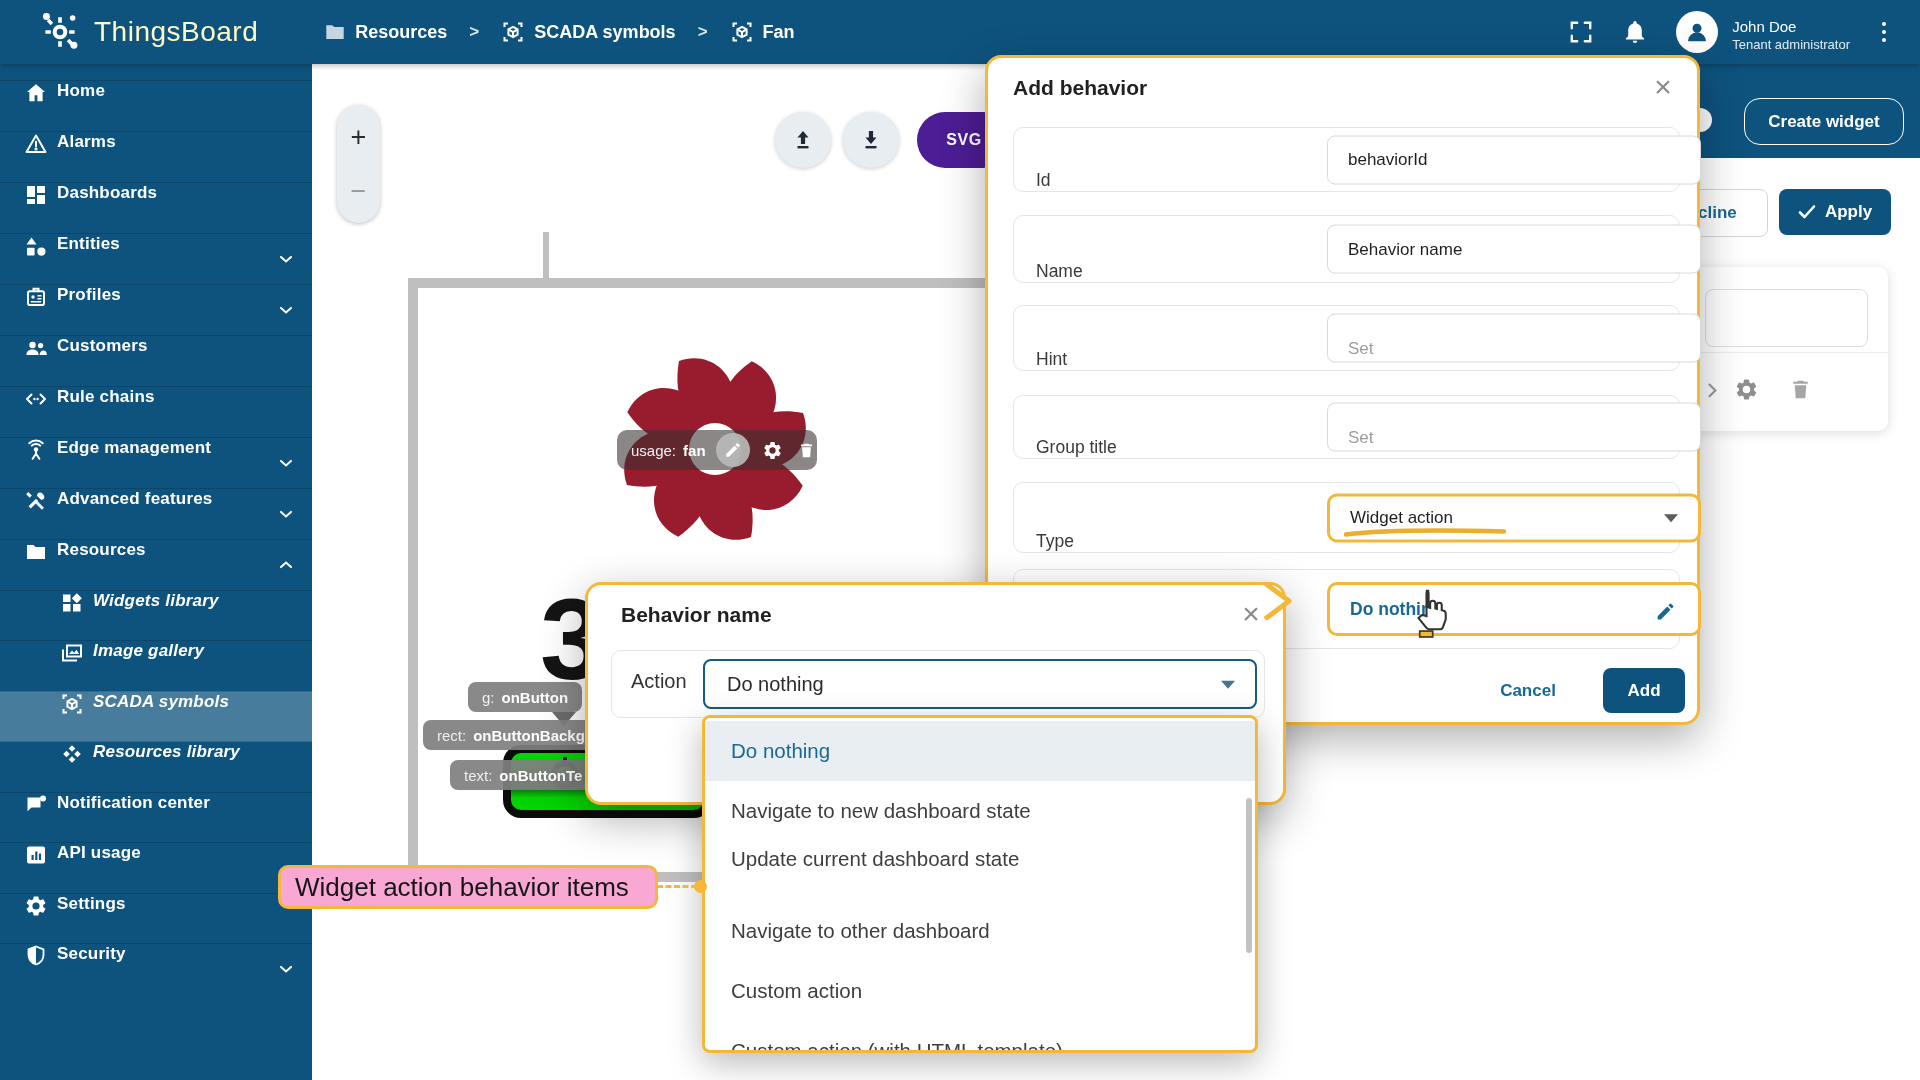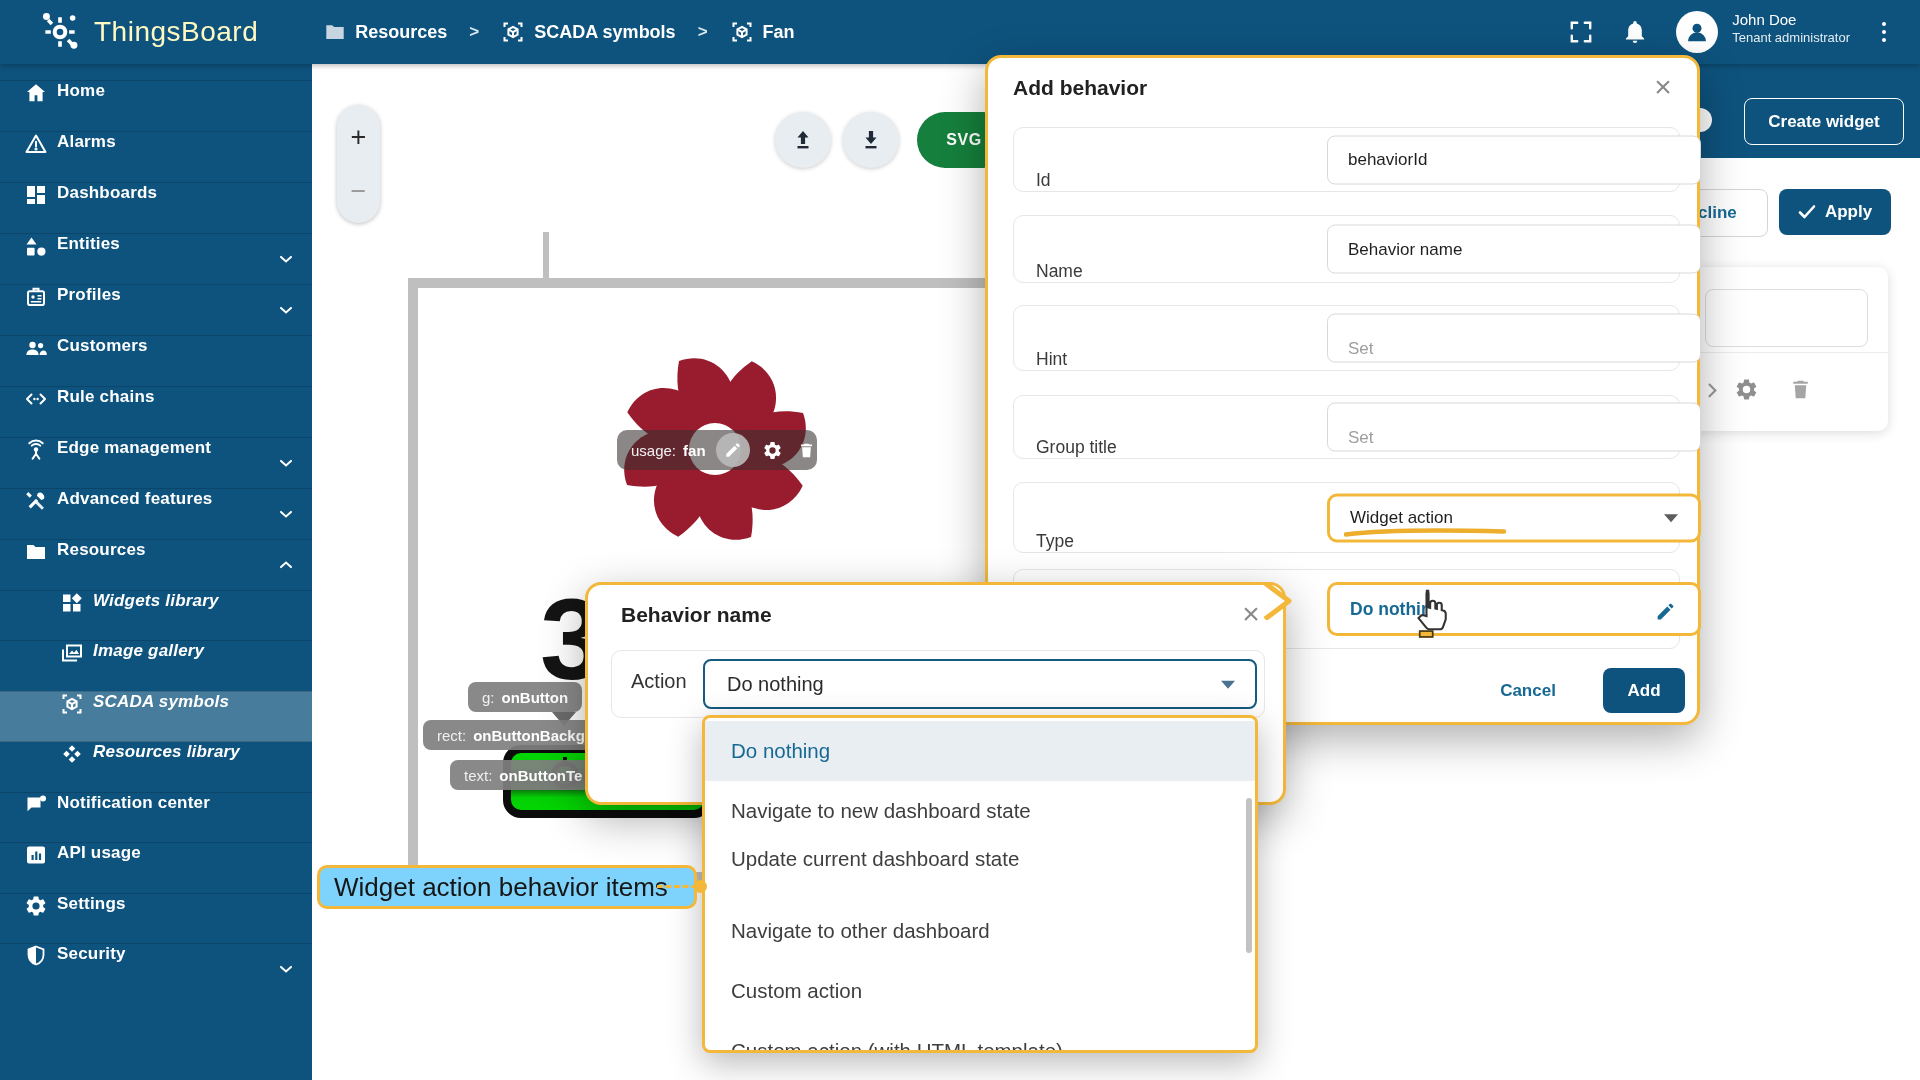--- a/index.html
+++ b/index.html
@@ -25,25 +25,25 @@
   .srow{position:absolute;left:0;width:312px;height:51px;display:flex;padding-left:24px;box-sizing:border-box;color:#fff;border-top:1px solid rgba(0,0,0,.16);cursor:pointer;}
   .srow.sub{padding-left:60px;font-style:italic;}
   .srow.sel{background:rgba(255,255,255,.24);}
   .sic{width:24px;height:24px;margin-right:9px;flex:0 0 24px;}
   .slbl{font-size:17px;font-weight:bold;letter-spacing:.2px;}
   .chev{position:absolute;right:16px;top:15px;width:20px;height:20px;}
   
   .zoom-pill{position:absolute;left:337px;top:105px;width:43px;height:118px;background:#e8edf1;border-radius:22px;z-index:4;box-shadow:0 1px 4px rgba(0,0,0,.25);}
   .zp-btn{position:absolute;left:0;width:43px;height:48px;display:flex;align-items:center;justify-content:center;font-size:27px;}
   .circle-btn{position:absolute;width:56px;height:56px;border-radius:50%;background:#e8edf1;z-index:4;display:flex;align-items:center;justify-content:center;box-shadow:0 1px 4px rgba(0,0,0,.2);}
-  .svg-pill{position:absolute;left:917px;top:112px;width:94px;height:56px;border-radius:28px;background:#15803d;z-index:4;display:flex;align-items:center;justify-content:center;color:#fff;font-weight:bold;font-size:16px;letter-spacing:.5px;}
+  .svg-pill{position:absolute;left:917px;top:112px;width:94px;height:56px;border-radius:28px;background:#4c1d95;z-index:4;display:flex;align-items:center;justify-content:center;color:#fff;font-weight:bold;font-size:16px;letter-spacing:.5px;}
   
   .band{position:absolute;left:1490px;top:64px;width:430px;height:94px;background:#0E537E;z-index:2;}
   .help-circle{position:absolute;left:1688px;top:108px;width:24px;height:24px;border-radius:50%;background:#fff;z-index:6;}
-  .create-widget{position:absolute;left:1744px;top:98px;width:158px;height:45px;border:1.5px solid #fff;border-radius:8px;z-index:6;display:flex;align-items:center;justify-content:center;color:#fff;font-size:17px;font-weight:bold;}
+  .create-widget{position:absolute;left:1744px;top:98px;width:158px;height:45px;border:1.5px solid #fff;border-radius:16px;z-index:6;display:flex;align-items:center;justify-content:center;color:#fff;font-size:17px;font-weight:bold;}
   .btn-decline{position:absolute;left:1645px;top:189px;width:121px;height:46px;background:#fff;border:1px solid #d5d5d5;border-radius:8px;z-index:5;display:flex;align-items:center;justify-content:center;color:#176994;font-size:17px;font-weight:bold;}
   .btn-apply{position:absolute;left:1779px;top:189px;width:112px;height:46px;background:#0E537E;border-radius:8px;z-index:5;display:flex;align-items:center;justify-content:center;gap:9px;color:#fff;font-size:17px;font-weight:bold;}
   .side-card{position:absolute;left:1656px;top:267px;width:232px;height:164px;background:#fff;border-radius:10px;box-shadow:0 2px 12px rgba(0,0,0,.14);z-index:5;}
   .side-card .inner{position:absolute;left:49px;top:22px;width:161px;height:56px;border:1px solid #ddd;border-radius:8px;}
   .side-card .divider{position:absolute;left:0;top:85px;width:232px;height:1px;background:#ececec;}
   
   .frame{position:absolute;background:#bfbfbf;z-index:3;}
   .tag{position:absolute;left:617px;top:430px;width:200px;height:40px;background:rgba(56,48,48,.58);border-radius:10px;z-index:4;display:flex;align-items:center;padding-left:14px;box-sizing:border-box;color:#fff;font-size:15px;}
   .tag .pfx{color:#f1f1f1;margin-right:7px;}
   .tag .pname{font-weight:bold;}
@@ -74,21 +74,21 @@
   .arow{position:absolute;left:23px;top:65px;width:654px;height:68px;border:1px solid #e6e6e6;border-radius:10px;box-sizing:border-box;}
   .albl{position:absolute;left:43px;top:85px;font-size:20px;color:#333;}
   .aselect{position:absolute;left:115px;top:74px;width:554px;height:50px;border:2px solid #155a80;border-radius:8px;display:flex;align-items:center;padding-left:22px;box-sizing:border-box;font-size:20px;color:#2b2b2b;background:#fff;}
   .aselect .caret{border-top-color:#4a7391;}
   
   .ddp{position:absolute;left:702px;top:715px;width:556px;height:338px;background:#fff;border:3px solid #F3B73A;border-radius:8px;box-shadow:0 10px 34px rgba(0,0,0,.28);z-index:30;box-sizing:border-box;overflow:hidden;}
   .opt{position:absolute;left:0;width:550px;height:60px;display:flex;align-items:center;padding-left:26px;box-sizing:border-box;font-size:20.5px;color:#3e3e3e;cursor:pointer;}
   .opt.sel{background:#e9eef2;color:#176994;}
   .dd-scroll{position:absolute;right:3px;top:80px;width:6px;height:155px;background:#c2c2c2;border-radius:3px;}
   
-  .tour-label{position:absolute;left:278px;top:865px;width:380px;height:44px;background:#7dd3fc;border:3px solid #F3B73A;border-radius:10px;z-index:40;display:flex;align-items:center;padding-left:14px;box-sizing:border-box;font-size:26px;color:#161616;margin-left:39px;}
+  .tour-label{position:absolute;left:278px;top:865px;width:380px;height:44px;background:#f9a8d4;border:3px solid #F3B73A;border-radius:10px;z-index:40;display:flex;align-items:center;padding-left:14px;box-sizing:border-box;font-size:26px;color:#161616;}
   .tour-dash{position:absolute;left:657px;top:885px;width:40px;border-top:3px dashed #F3B73A;z-index:40;}
   .tour-dot{position:absolute;left:694px;top:880px;width:13px;height:13px;border-radius:50%;background:#F3B73A;z-index:41;}
   .bubble-tail{position:absolute;left:1262px;top:582px;z-index:25;}
   .hand-cursor{position:absolute;left:1410px;top:586px;z-index:50;}
 </style>
 </head>
 <body>
 
 <div class="stage">
 
@@ -129,21 +129,21 @@
         <span>Fan</span>
       </div>
     </div>
     <div class="hdr-right">
       <svg width="26" height="26" viewBox="0 0 24 24" fill="none" stroke="#fff" stroke-width="2.2" stroke-linecap="round">
           <path d="M3.5 8.5v-5h5M15.5 3.5h5v5M20.5 15.5v5h-5M8.5 20.5h-5v-5"></path>
         </svg>
       <svg width="26" height="26" viewBox="0 0 24 24" fill="#fff">
           <path d="M12 22.2a2.1 2.1 0 0 0 2.1-2.1h-4.2a2.1 2.1 0 0 0 2.1 2.1zm6.3-6.3v-5.2c0-3.2-1.7-5.9-4.7-6.6v-.7a1.6 1.6 0 0 0-3.2 0v.7c-3 .7-4.7 3.4-4.7 6.6v5.2l-2.1 2.1v1h16.8v-1z"></path>
         </svg>
-      <div style="display:flex;align-items:flex-start;gap:12px;">
+      <div style="display:flex;align-items:flex-end;gap:12px;">
         <div class="avatar">
           <svg width="30" height="30" viewBox="0 0 24 24" fill="#0E537E">
               <circle cx="12" cy="9" r="3.6"></circle>
               <path d="M4.8 19.4a7.2 7.2 0 0 1 14.4 0z"></path>
             </svg>
         </div>
         <div class="user-block">
           <div class="user-name">John Doe</div>
           <div class="user-role">Tenant administrator</div>
         </div>

